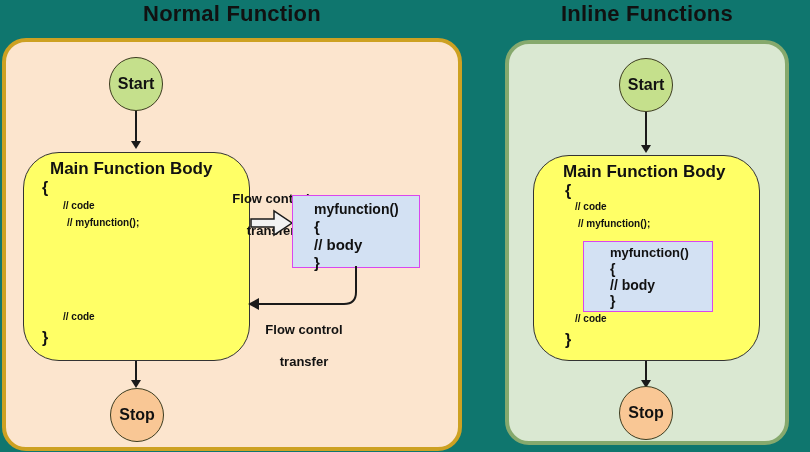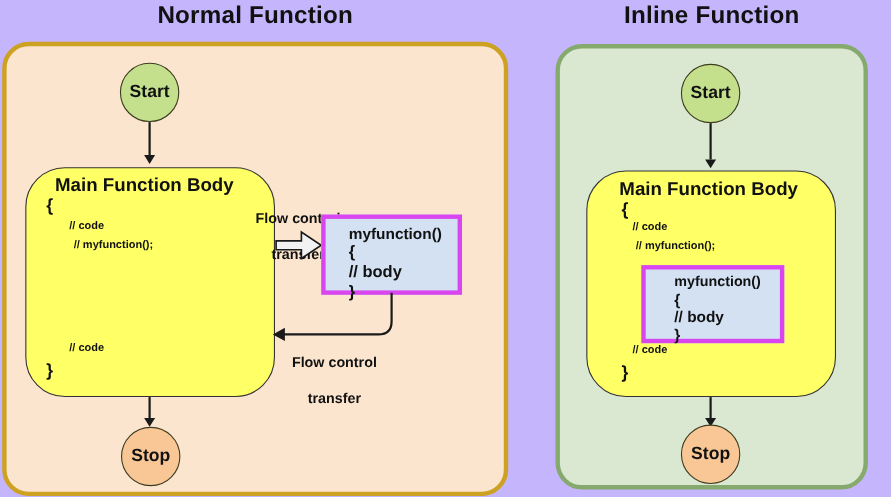--- a/index.html
+++ b/index.html
@@ -1,20 +1,20 @@
 <!DOCTYPE html>
 <html><head>
 <meta charset="utf-8">
 <style>
   html,body { margin:0; padding:0; background:#ffffff; }
   * { box-sizing:border-box; }
   #stage {
     position:relative; width:810px; height:452px;
     font-family:"Liberation Sans", sans-serif;
-    color:#111; overflow:hidden; background:#c4b5fd;
+    color:#111; overflow:hidden; background:#0f766e;
   }
   .panel-title {
     position:absolute; top:1px; text-align:center;
     font-size:22px; font-weight:bold; letter-spacing:0.2px;
   }
   #left-title  { left:2px;  width:460px; }
   #right-title { left:505px; width:284px; }
 
   .panel { position:absolute;border-radius:24px; }
   #left-panel {
@@ -46,21 +46,21 @@
   }
   #left-main-box  { left:17px; top:110px; width:227px; height:209px; }
   #right-main-box { left:24px; top:111px; width:227px; height:206px; }
 
   .main-box .line { position:absolute; font-weight:bold; white-space:nowrap; }
   .mb-title { font-size:17px; }
   .mb-brace { font-size:16px; }
   .mb-code  { font-size:10px; }
 
   .func-box {
-    position:absolute; background:#D3E1F3; border:4px solid #d946ef;
+    position:absolute; background:#D3E1F3; border:1px solid #d946ef;
     font-weight:bold; line-height:18px;
   }
   #left-func-box { left:286px; top:153px; width:128px; height:73px;
                    padding:4px 0 0 21px; font-size:15px; }
   #left-func-box .fname { font-size:14px; }
   #right-inline-box { left:49px; top:85px; width:130px; height:71px;
                       padding:3px 0 0 26px; font-size:14px; line-height:16px; }
   #right-inline-box .fname { font-size:13px; }
 
   .transfer-label {
@@ -71,21 +71,21 @@
   #transfer-bottom { left:246px; top:264px; width:104px; }
 
   .conn-svg { position:absolute; }
 </style>
 </head>
 <body>
 
 <div id="stage">
 
   <div id="left-title" class="panel-title">Normal Function</div>
-  <div id="right-title" class="panel-title">Inline Function</div>
+  <div id="right-title" class="panel-title">Inline Functions</div>
 
   <div id="left-panel" class="panel">
 
     <div class="terminal start" style="left:103px; top:15px;">
       <span>Start</span>
     </div>
 
     <div class="varrow" style="left:125px; top:69px; height:38px;">
       <div class="shaft"></div>
         <div class="head"></div>

